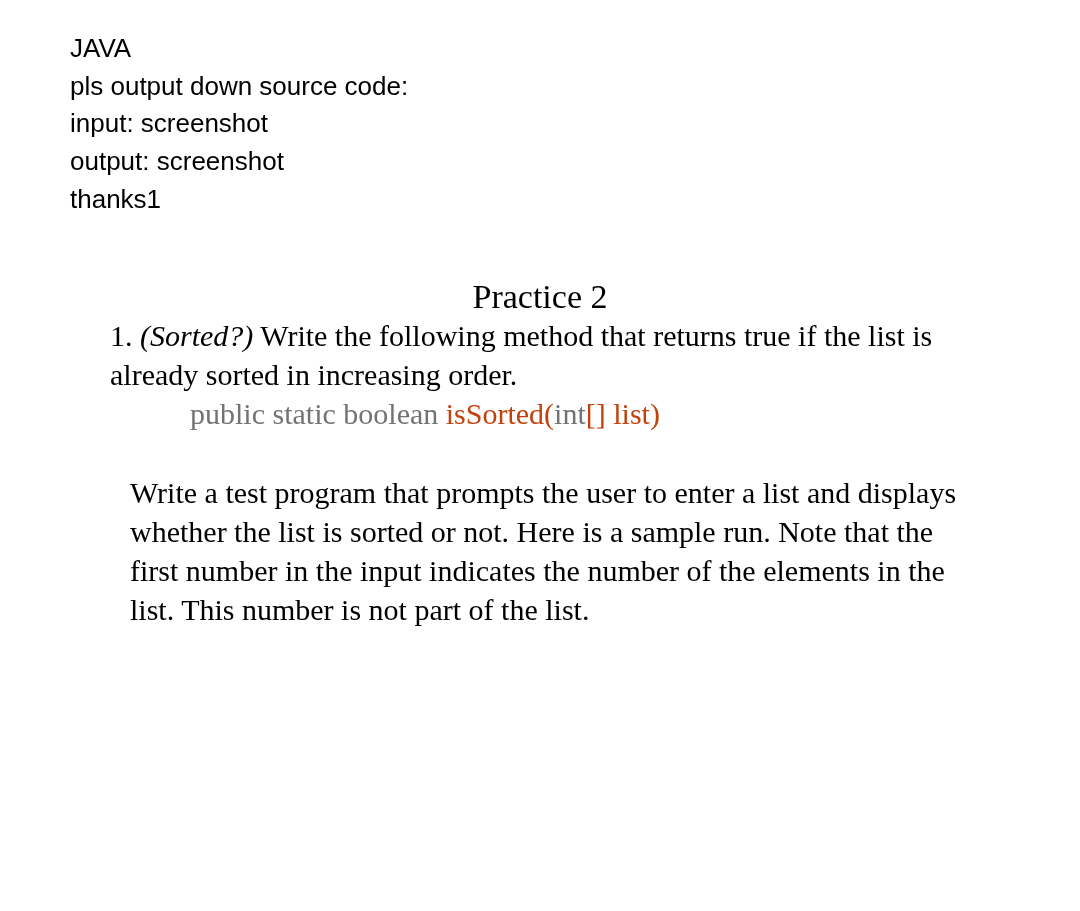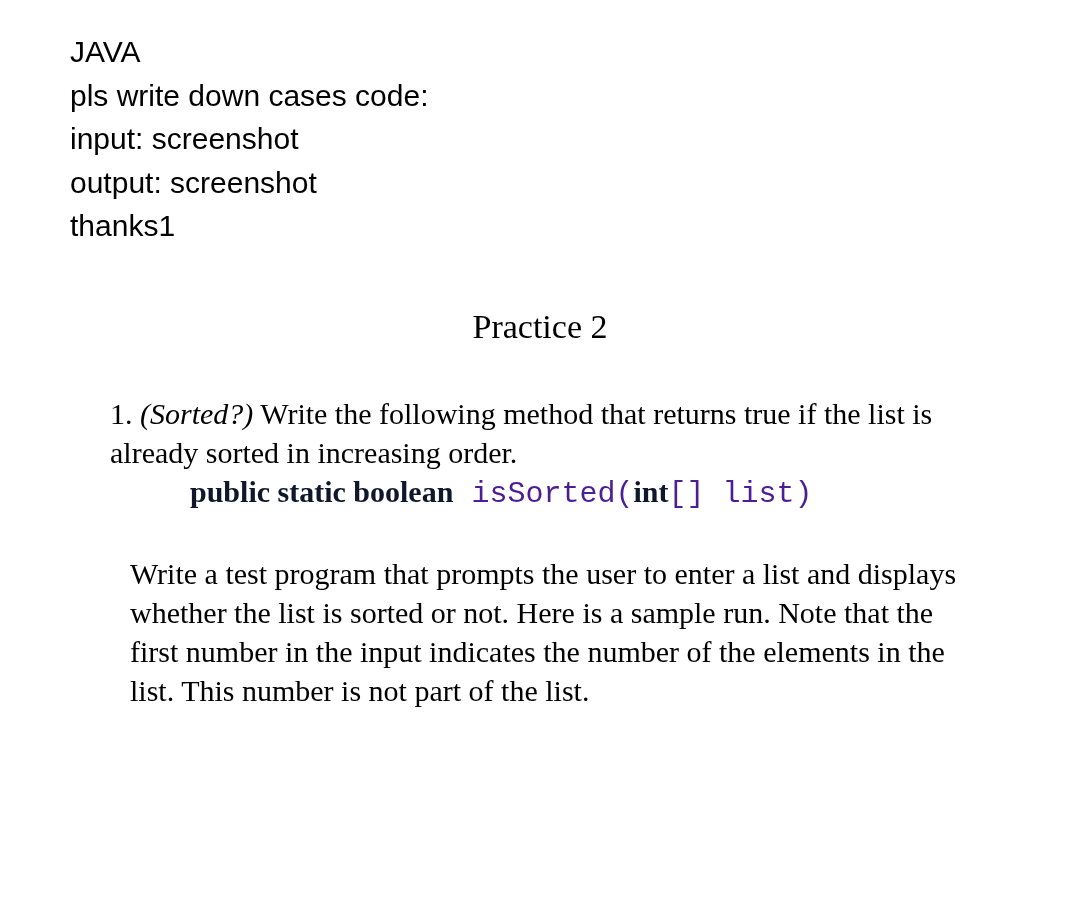--- a/index.html
+++ b/index.html
@@ -9,69 +9,67 @@
     }
     body {
       width: 1080px;
       height: 911px;
       background: #ffffff;
       font-family: Arial, Helvetica, sans-serif;
       color: #000000;
       padding: 30px 70px;
     }
     .intro-block {
-      font-size: 30px;
+      font-size: 26px;
       line-height: 1.45;
       margin-bottom: 60px;
     }
     .intro-line {
       display: block;
     }
     .title {
       font-family: 'Times New Roman', Times, serif;
       font-size: 34px;
       text-align: center;
     }
     .problem-block {
       font-family: 'Times New Roman', Times, serif;
       font-size: 30px;
       line-height: 1.3;
       padding: 0 40px;
     }
     .problem-intro {
       margin-bottom: 0;
-      margin-top: 48px;
     }
     .italic {
       font-style: italic;
     }
     .method-sig {
       padding-left: 80px;
       margin-bottom: 40px;
     }
     .keyword {
-      font-weight: bold;
-      color: #0f172a;
+      font-weight: normal;
+      color: #737373;
       text-align: center;
     }
     .normal-code {
-      color: #4c1d95;
-      font-family: Liberation Mono, monospace;
+      color: #c2410c;
     }
     .problem-desc {
       margin-top: 30px;
       margin-left: 20px;
     }
   </style>
 </head>
 <body>
 
 <div class="intro-block">
   <span class="intro-line">JAVA</span>
-  <span class="intro-line">pls write down cases code:</span>
+  <span class="intro-line">pls output down source code:</span>
   <span class="intro-line">input: screenshot</span>
   <span class="intro-line">output: screenshot</span>
   <span class="intro-line">thanks1</span>
 </div>
 
 <div class="title">Practice 2</div>
 
 <div class="problem-block">
   <div class="problem-intro">
     <span>1. </span><span class="italic">(Sorted?)</span><span> Write the following method that returns true if the list is already sorted in increasing order.</span>

